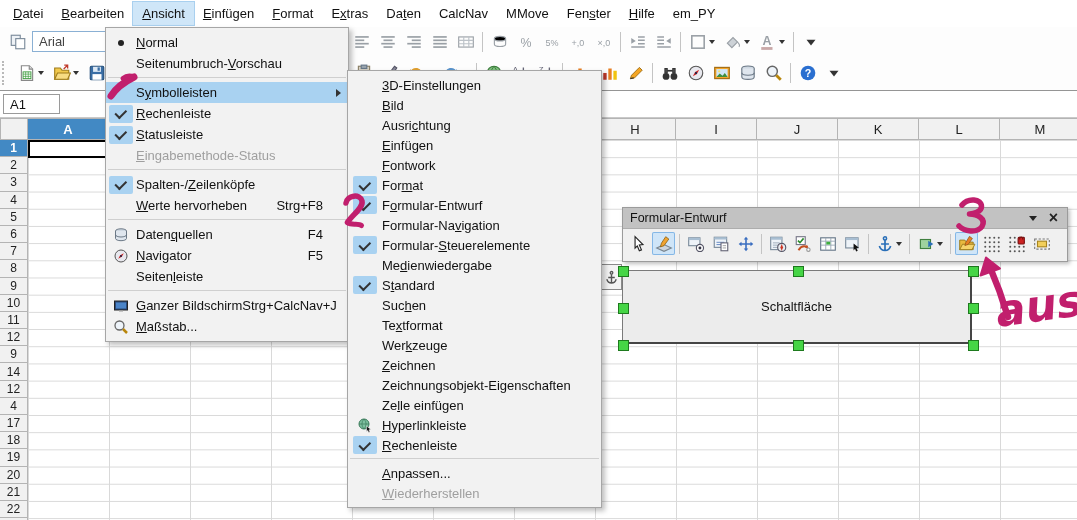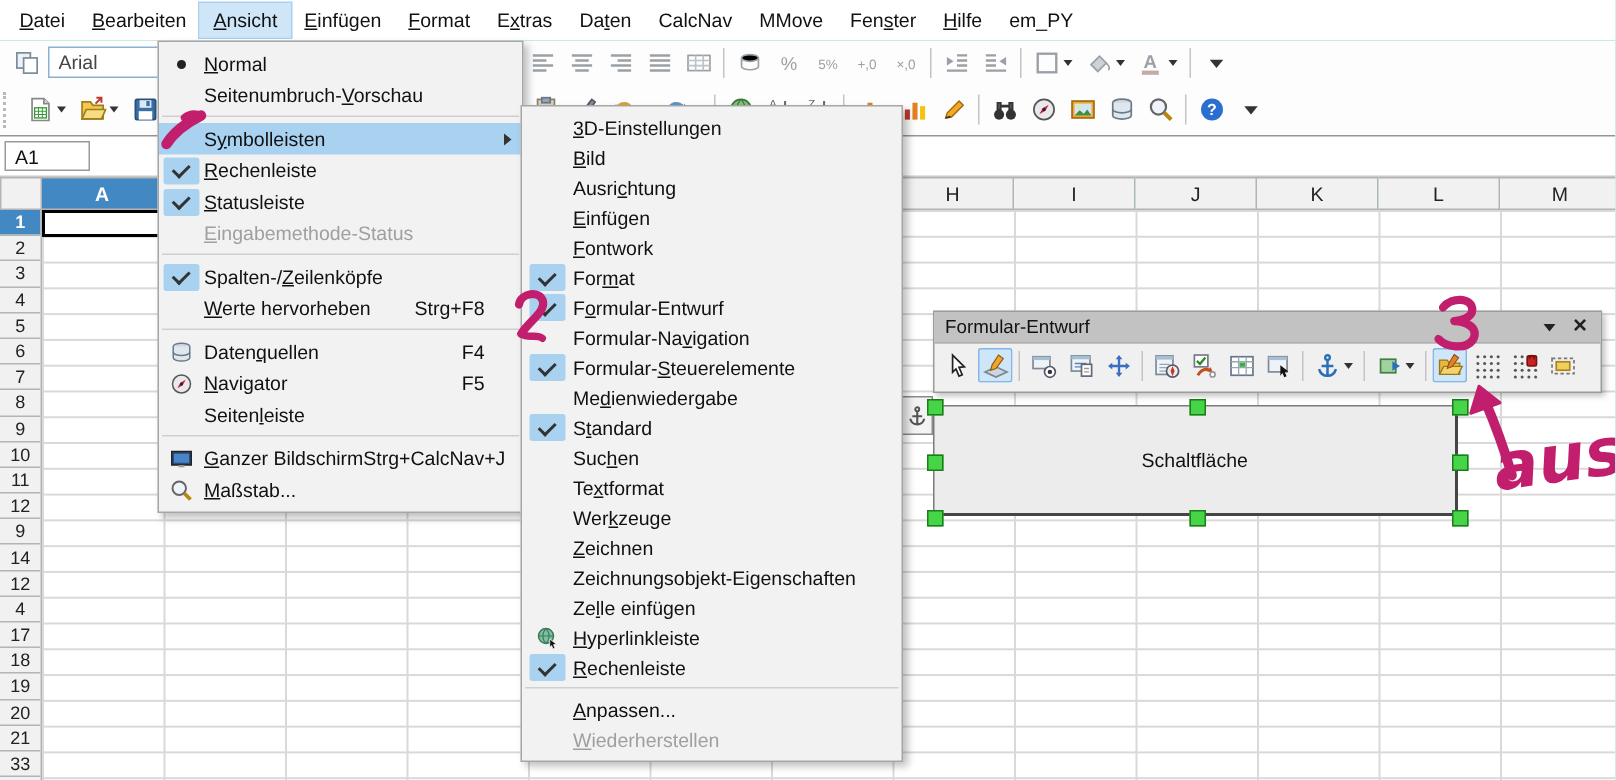--- a/index.html
+++ b/index.html
@@ -488,21 +488,21 @@
       <div class="rowhead">12</div>
       <div class="rowhead">9</div>
       <div class="rowhead">14</div>
       <div class="rowhead">12</div>
       <div class="rowhead">4</div>
       <div class="rowhead">17</div>
       <div class="rowhead">18</div>
       <div class="rowhead">19</div>
       <div class="rowhead">20</div>
       <div class="rowhead">21</div>
-      <div class="rowhead">33</div>
+      <div class="rowhead">22</div>
     </div>
   <div class="grid"></div>
   <div class="cellsel"></div>
 
   <div class="anchorbox" id="anchorbox">
       <span class="icn">
         <svg width="15" height="15" viewBox="0 0 16 16">
           <circle cx="8" cy="3" r="1.4" fill="none" stroke="#555" stroke-width="1.4"></circle>
           <path d="M8 4.4 V13 M4.5 8 h7 M3 9.8 C3.8 12.6 6 13.8 8 13.8 s4.2 -1.2 5 -4" fill="none" stroke="#555" stroke-width="1.5"></path>
         </svg>

